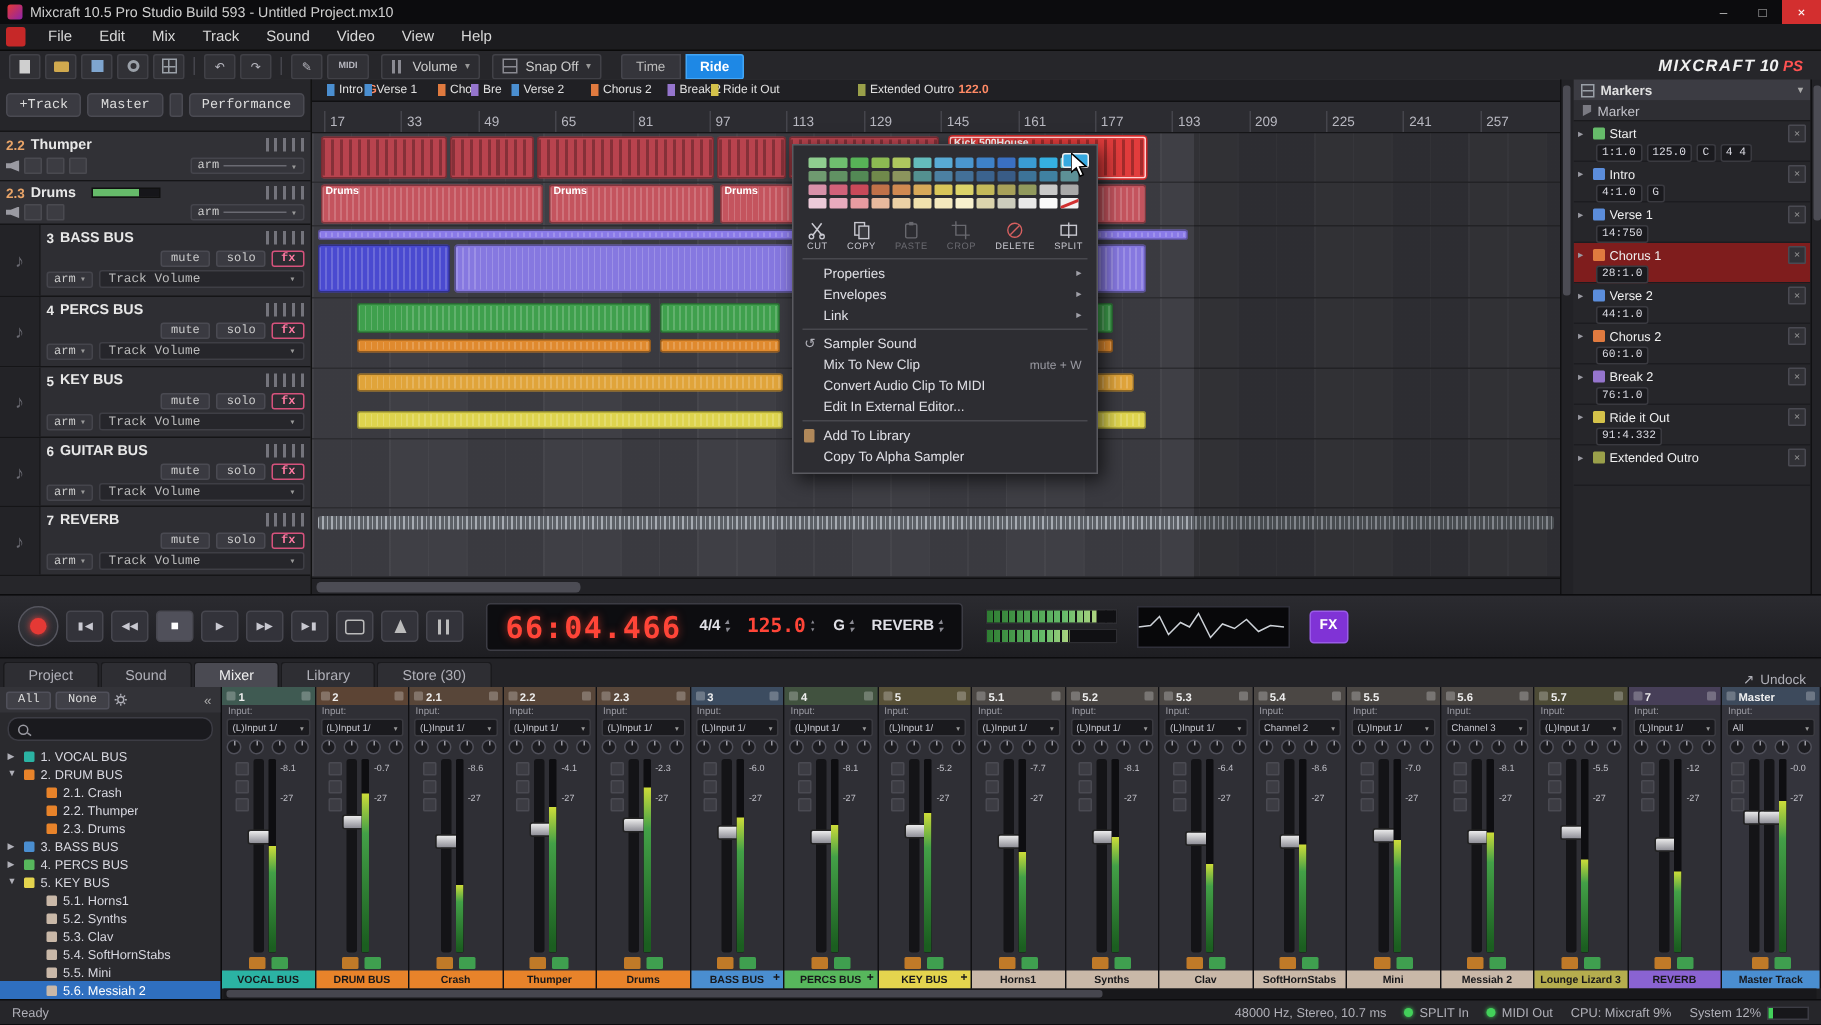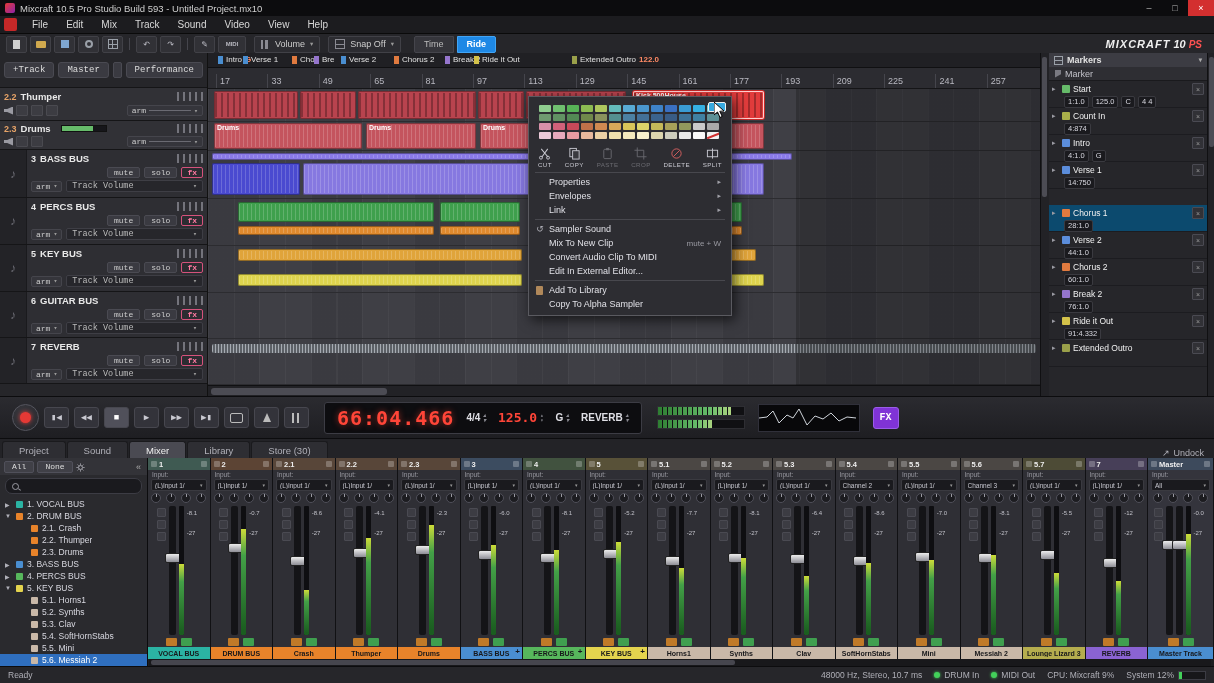--- a/index.html
+++ b/index.html
@@ -99,27 +99,27 @@
 
   
   .markers{width:158px;flex:none;background:#26262a;display:flex;flex-direction:column;font-size:9px;}
   .mk-head{height:14px;flex:none;background:#3c3c43;display:flex;align-items:center;gap:4px;padding:0 5px;color:#e0e0e0;font-weight:bold;}
   .mk-head-ico{width:7px;height:7px;border:1px solid #9aa0a8;background:linear-gradient(#9aa0a8,#9aa0a8) center/7px 1px no-repeat;}
   .mk-head-dd{margin-left:auto;font-size:6.5px;color:#aaa;}
   .mk-add{height:13px;flex:none;display:flex;align-items:center;gap:4px;padding:0 6px;background:#2e2e33;border-bottom:1px solid #1a1a1d;color:#c0c0c8;}
   .mk-add-flag{width:6px;height:8px;background:#7a7a82;clip-path:polygon(0 0,100% 0,100% 60%,0 100%);}
   .mk-list{flex:1;overflow:hidden;}
   .mk-row{height:27px;box-sizing:border-box;border-bottom:1px solid #1c1c20;padding:2px 3px 0;}
-  .mk-row.selected{background:#0c4a6e;margin-top:16px;}
+  .mk-row.selected{background:#7f1d1d;}
   .mk-l1{display:flex;align-items:center;gap:3px;height:12px;}
   .mk-caret{font-size:7px;color:#9a9aa2;width:7px;}
   .mk-chip{width:8px;height:8px;border-radius:1px;flex:none;}
   .mk-name{font-size:8.5px;color:#f0f0f0;white-space:nowrap;overflow:hidden;}
   .mk-x{margin-left:auto;width:10px;height:10px;border:1px solid #4a4a52;border-radius:1px;font-size:7px;display:flex;align-items:center;justify-content:center;color:#999;background:#313136;flex:none;}
-  .mk-l2{display:flex;gap:3px;padding-left:12px;margin-top:1px;}
+  .mk-l2{display:flex;gap:3px;padding-left:12px;margin-top:1px;font-family:Liberation Mono, monospace;}
   .mk-val,.mk-ex{height:10px;line-height:10px;padding:0 3px;background:#1a1a1e;border:1px solid #3a3a40;border-radius:2px;font-size:7.5px;color:#d8d8e0;}
 
   
   .ctx{position:absolute;left:528px;top:96px;width:204px;background:#2d2d32;border:1px solid #5a5a60;box-shadow:3px 4px 12px rgba(0,0,0,.65);z-index:50;box-sizing:border-box;padding-bottom:4px;}
   .ctx-cur{position:absolute;top:5px;right:5px;width:16px;height:8px;border:1px solid #f0f0f0;border-radius:2px;}
   .cm-palette{display:grid;grid-template-columns:repeat(13,1fr);gap:2px;padding:8px 12px 4px 10px;}
   .swatch{height:7px;border-radius:1px;}
   .none-swatch{background:#f2f2f2;position:relative;overflow:hidden;}
   .none-swatch::after{content:"";position:absolute;left:-2px;right:-2px;top:3px;height:1.5px;background:#d03030;transform:rotate(-22deg);}
   .cm-actions{display:flex;justify-content:space-between;padding:4px 9px 2px;}
@@ -697,32 +697,20 @@
       <span class="mk-x">×</span>
     </div>
     <div class="mk-l2">
       <span class="mk-val">1:1.0</span>
       <span class="mk-ex">125.0</span>
       <span class="mk-ex">C</span>
       <span class="mk-ex">4 4</span>
     </div>
   </div>
 
-  <div class="mk-row">
-    <div class="mk-l1">
-      <span class="mk-caret">▸</span>
-      <span class="mk-chip" style="background: rgb(170, 176, 74);"></span>
-      <span class="mk-name">Count In</span>
-      <span class="mk-x">×</span>
-    </div>
-    <div class="mk-l2">
-      <span class="mk-val">4:874</span>
-
-    </div>
-  </div>
 
   <div class="mk-row">
     <div class="mk-l1">
       <span class="mk-caret">▸</span>
       <span class="mk-chip" style="background: rgb(91, 141, 219);"></span>
       <span class="mk-name">Intro</span>
       <span class="mk-x">×</span>
     </div>
     <div class="mk-l2">
       <span class="mk-val">4:1.0</span>
@@ -1929,21 +1917,21 @@
         <div class="thumb"></div>
       </div>
   </div>
 
   <div class="statusbar">
     <span>Ready</span>
     <div class="sb-right">
       <span>48000 Hz, Stereo, 10.7 ms</span>
       <span class="sb-item">
           <span class="led"></span>
-          <span>DRUM In</span>
+          <span>SPLIT In</span>
         </span>
       <span class="sb-item">
           <span class="led"></span>
           <span>MIDI Out</span>
         </span>
       <span>CPU: Mixcraft 9%</span>
       <span class="sb-item">
           <span>System 12%</span>
           <span class="gauge">
             <span class="gauge-fill"></span>

